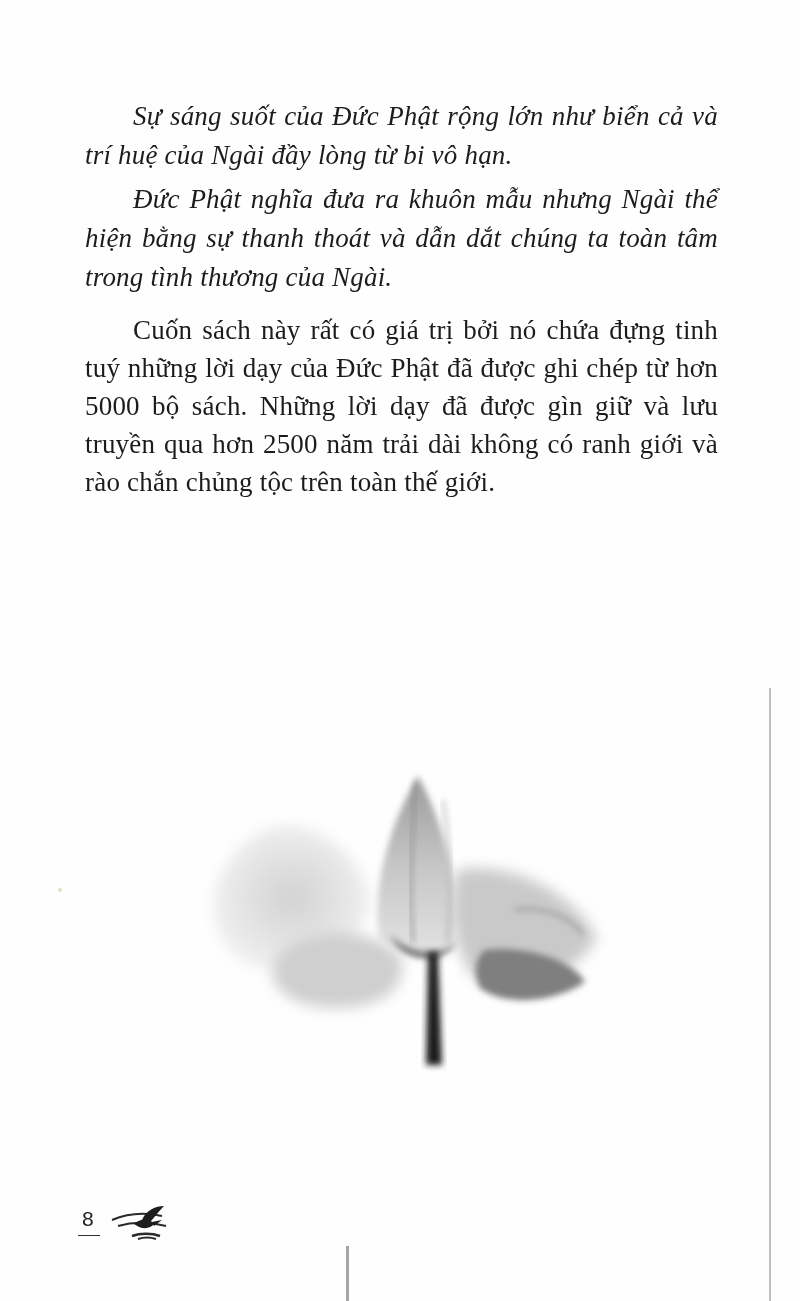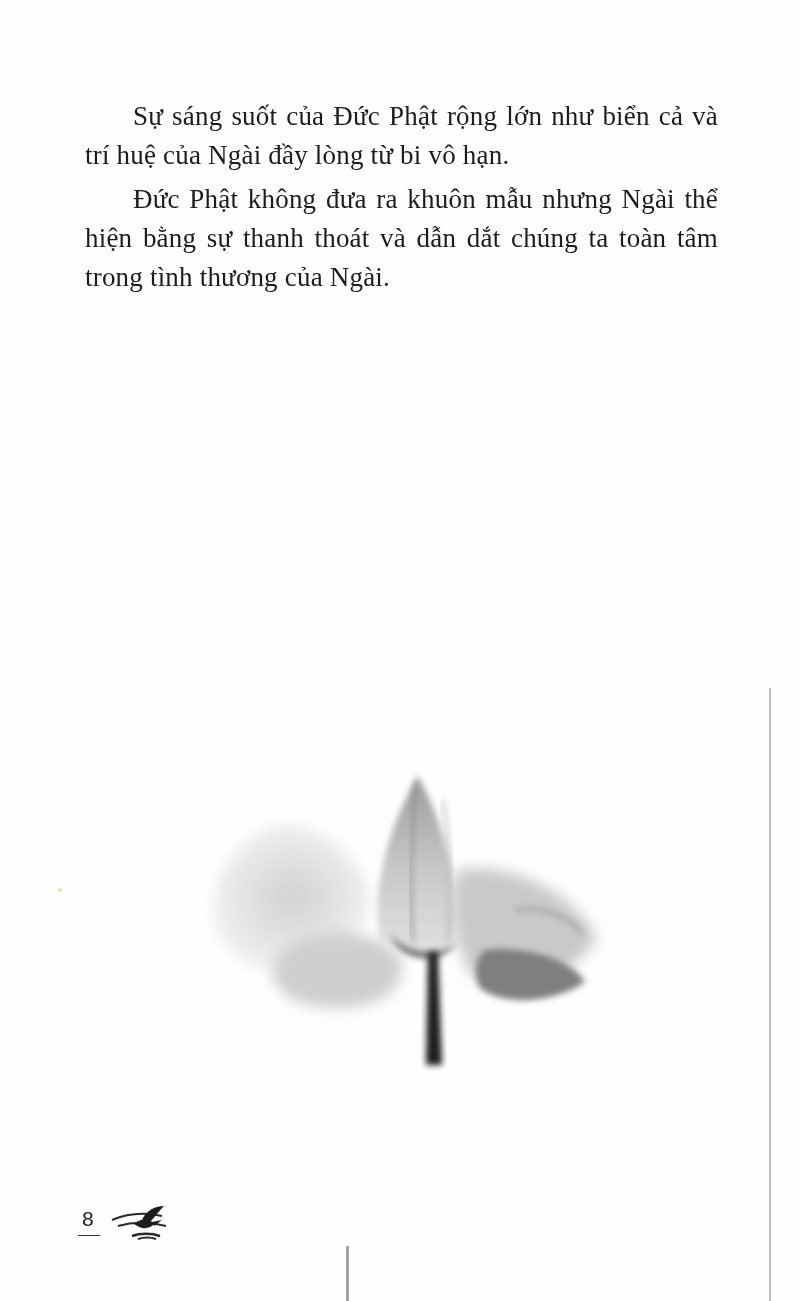--- a/index.html
+++ b/index.html
@@ -26,20 +26,21 @@
   }
   .text-block p {
     margin: 0;
     text-align: justify;
     text-indent: 48px;
     font-size: 27px;
     line-height: 38px;
     letter-spacing: 0.2px;
   }
   .quote p {
+    font-style: italic;
     line-height: 39px;
     margin-bottom: 5px;
   }
   .quote { margin-bottom: 14px; }
   .body-text p { margin-bottom: 12px; }
 
   .illustration {
     position: absolute;
     left: 185px;
     top: 760px;
@@ -93,23 +94,24 @@
   }
 </style>
 </head>
 <body>
 
 <div class="page">
 
   <div class="text-block">
     <div class="quote">
       <p>Sự sáng suốt của Đức Phật rộng lớn như biển cả và trí huệ của Ngài đầy lòng từ bi vô hạn.</p>
-      <p>Đức Phật không đưa ra khuôn mẫu nhưng Ngài thể hiện bằng sự thanh thoát và dẫn dắt chúng ta toàn tâm trong tình thương của Ngài.</p>
+      <p>Đức Phật nghĩa đưa ra khuôn mẫu nhưng Ngài thể hiện bằng sự thanh thoát và dẫn dắt chúng ta toàn tâm trong tình thương của Ngài.</p>
     </div>
     <div class="body-text">
+      <p>Cuốn sách này rất có giá trị bởi nó chứa đựng tinh tuý những lời dạy của Đức Phật đã được ghi chép từ hơn 5000 bộ sách. Những lời dạy đã được gìn giữ và lưu truyền qua hơn 2500 năm trải dài không có ranh giới và rào chắn chủng tộc trên toàn thế giới.</p>
     </div>
   </div>
 
   <div class="illustration">
     <svg viewBox="0 0 460 320" width="460" height="320" xmlns="http://www.w3.org/2000/svg">
       <defs>
         <filter id="soft" x="-30%" y="-30%" width="160%" height="160%">
           <feGaussianBlur stdDeviation="7"></feGaussianBlur>
         </filter>
         <filter id="softer" x="-30%" y="-30%" width="160%" height="160%">

